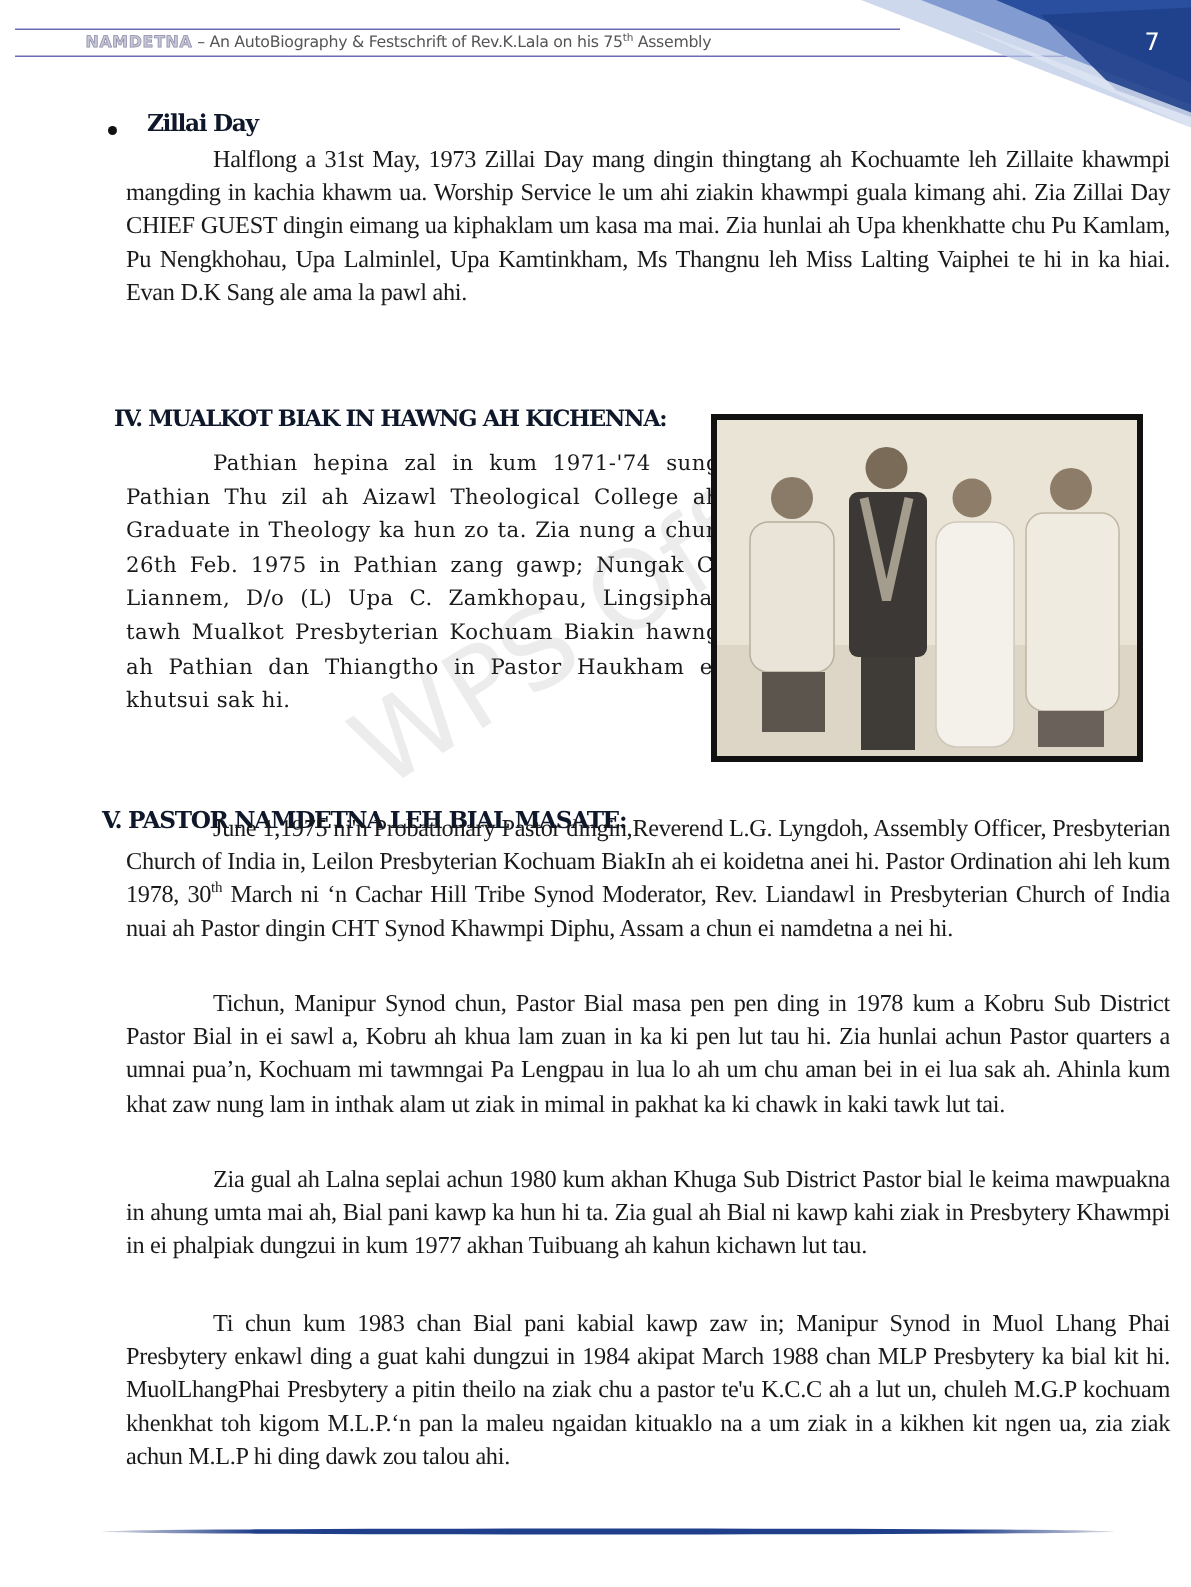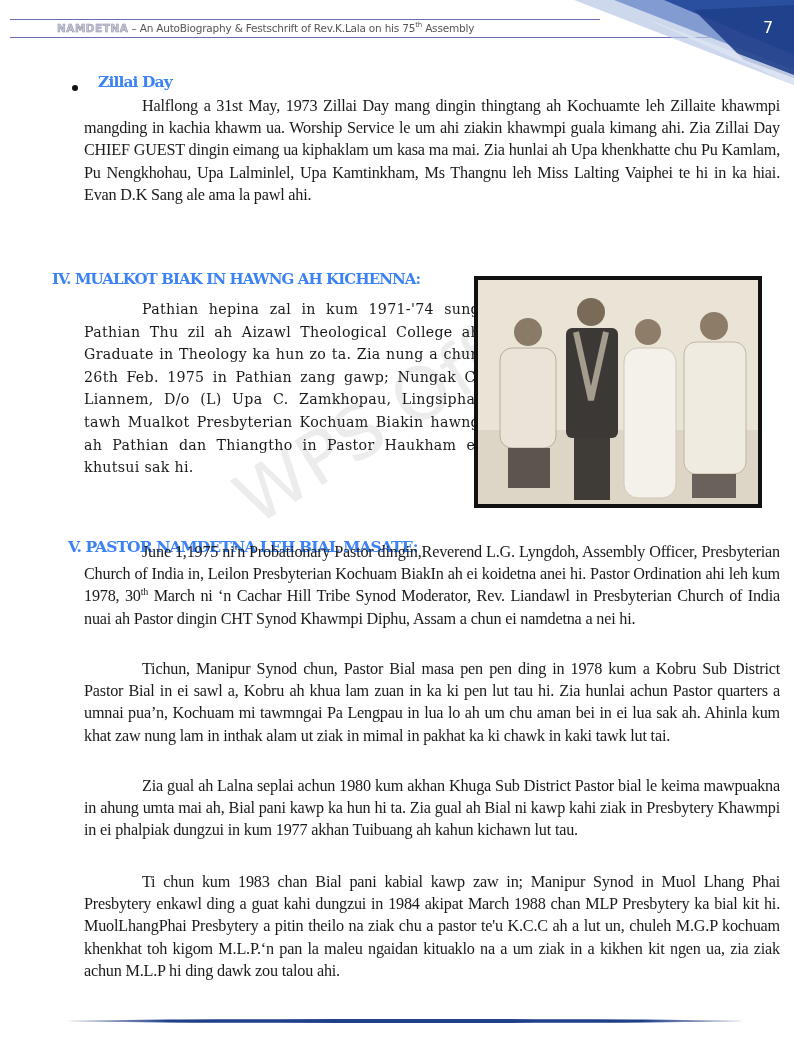--- a/index.html
+++ b/index.html
@@ -18,21 +18,21 @@
   .corner { position: absolute; right: 0; top: 0; width: 240px; height: 85px; }
   .page-number { position: absolute; left: 763px; top: 18px; font-family: "DejaVu Sans", sans-serif;
                  font-size: 16px; color: #ffffff; }
 
   
   .para { position: absolute; left: 84px; width: 696px; font-size: 16.2px; line-height: 22.2px;
           text-align: justify; text-indent: 58px; margin: 0; font-family: "Liberation Serif", serif;
           letter-spacing: -0.2px; }
   .para.narrow { width: 396px; letter-spacing: 0.3px; }
   .heading { position: absolute; font-family: "DejaVu Serif", serif; font-weight: bold; font-size: 15px;
-             letter-spacing: -0.9px; color: #3b82f6; margin: 0; white-space: nowrap; }
+             letter-spacing: -0.9px; color: #0f172a; margin: 0; white-space: nowrap; }
   .bullet { position: absolute; left: 72px; top: 77px; font-size: 16px; }
   .bullet-dot { display:inline-block; width:6px; height:6px; border-radius:50%; background:#111; }
 
   
   .photo { position: absolute; left: 474px; top: 276px; width: 288px; height: 232px;
            border: 4px solid #111; box-sizing: border-box; overflow: hidden;
            background: #ece7dc; }
 
   
   .watermark { position: absolute; left: 220px; top: 470px; font-family: "DejaVu Sans", sans-serif;
@@ -61,21 +61,21 @@
   <polygon points="90,18 240,75 240,85" fill="#dfe6f4" opacity="0.8"></polygon>
 </svg>
 <div class="page-number">7</div>
 
 <div class="watermark">WPS Office</div>
 
 <div class="bullet"><span class="bullet-dot"></span></div>
 <h3 class="heading" style="left:98px; top:72px; font-size:15.5px;">Zillai Day</h3>
 <p class="para" style="top:95px; font-family:'Liberation Sans Narrow','Liberation Serif',serif;">Halflong a 31st May, 1973 Zillai Day mang dingin thingtang ah Kochuamte leh Zillaite khawmpi mangding in kachia khawm ua. Worship Service le um ahi ziakin khawmpi guala kimang ahi. Zia Zillai Day CHIEF GUEST dingin eimang ua kiphaklam um kasa ma mai. Zia hunlai ah Upa khenkhatte chu Pu Kamlam, Pu Nengkhohau, Upa Lalminlel, Upa Kamtinkham, Ms Thangnu leh Miss Lalting Vaiphei te hi in ka hiai. Evan D.K Sang ale ama la pawl ahi.</p>
 
-<h3 class="heading" style="left:52px; top:270px;text-align:center;">IV. MUALKOT BIAK IN HAWNG AH KICHENNA:</h3>
+<h3 class="heading" style="left:76px; top:270px;text-align:center;">IV. MUALKOT BIAK IN HAWNG AH KICHENNA:</h3>
 <p class="para narrow" style="top:298px; font-family:'DejaVu Serif', serif; font-size:14.2px; line-height:22.6px;">Pathian hepina zal in kum 1971-'74 sung Pathian Thu zil ah Aizawl Theological College ah Graduate in Theology ka hun zo ta.  Zia nung a chun 26th Feb. 1975 in Pathian zang gawp; Nungak C. Liannem, D/o (L) Upa C. Zamkhopau, Lingsiphai tawh Mualkot Presbyterian Kochuam Biakin hawng ah Pathian dan Thiangtho in Pastor Haukham ei khutsui sak hi.</p>
 
 <div class="photo">
   <svg width="280" height="224" viewBox="0 0 280 224">
     <rect width="280" height="224" fill="#eae4d6"></rect>
     <rect x="0" y="150" width="280" height="74" fill="#ddd6c6"></rect>
 
     <circle cx="50" cy="52" r="14" fill="#8a7b68"></circle>
     <rect x="22" y="68" width="56" height="100" rx="12" fill="#e9e3d8" stroke="#b8ae9c"></rect>
     <rect x="30" y="168" width="42" height="40" fill="#5c554d"></rect>

